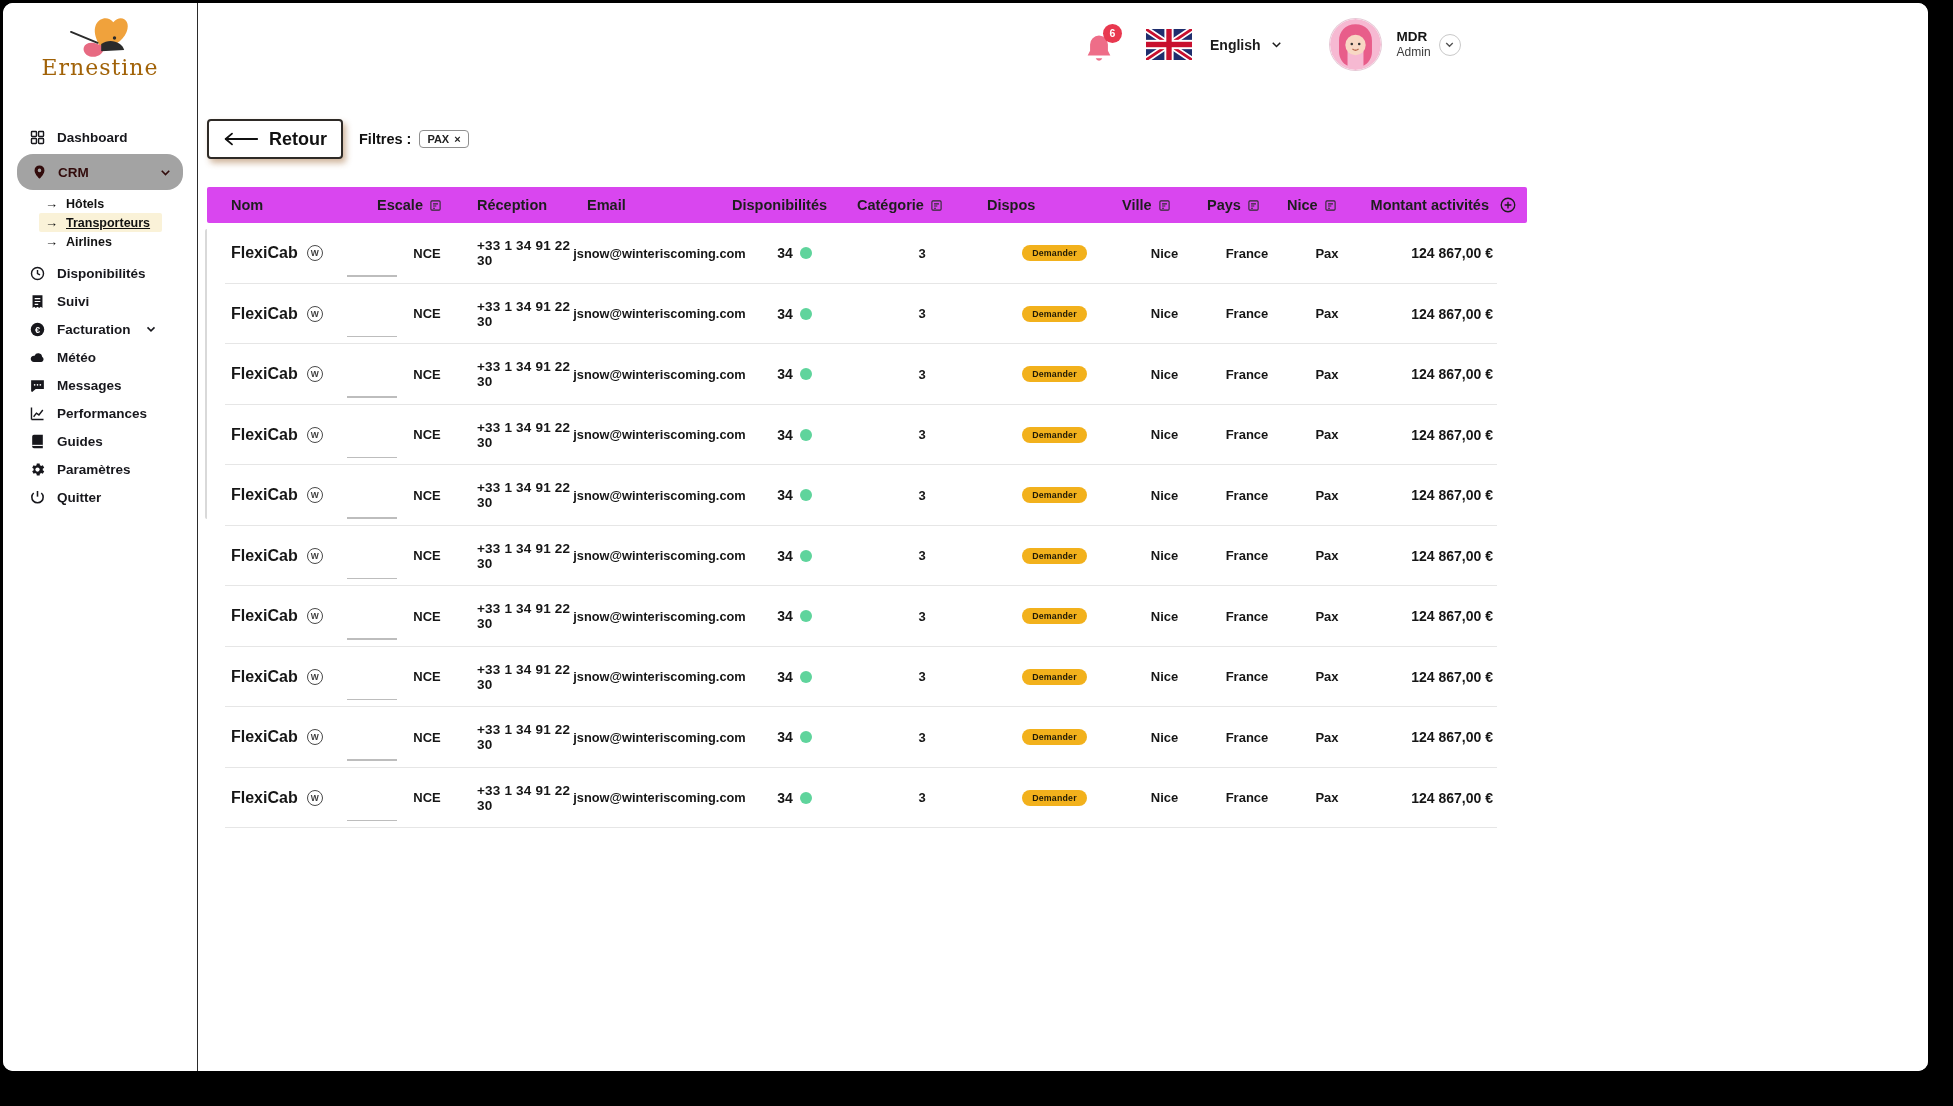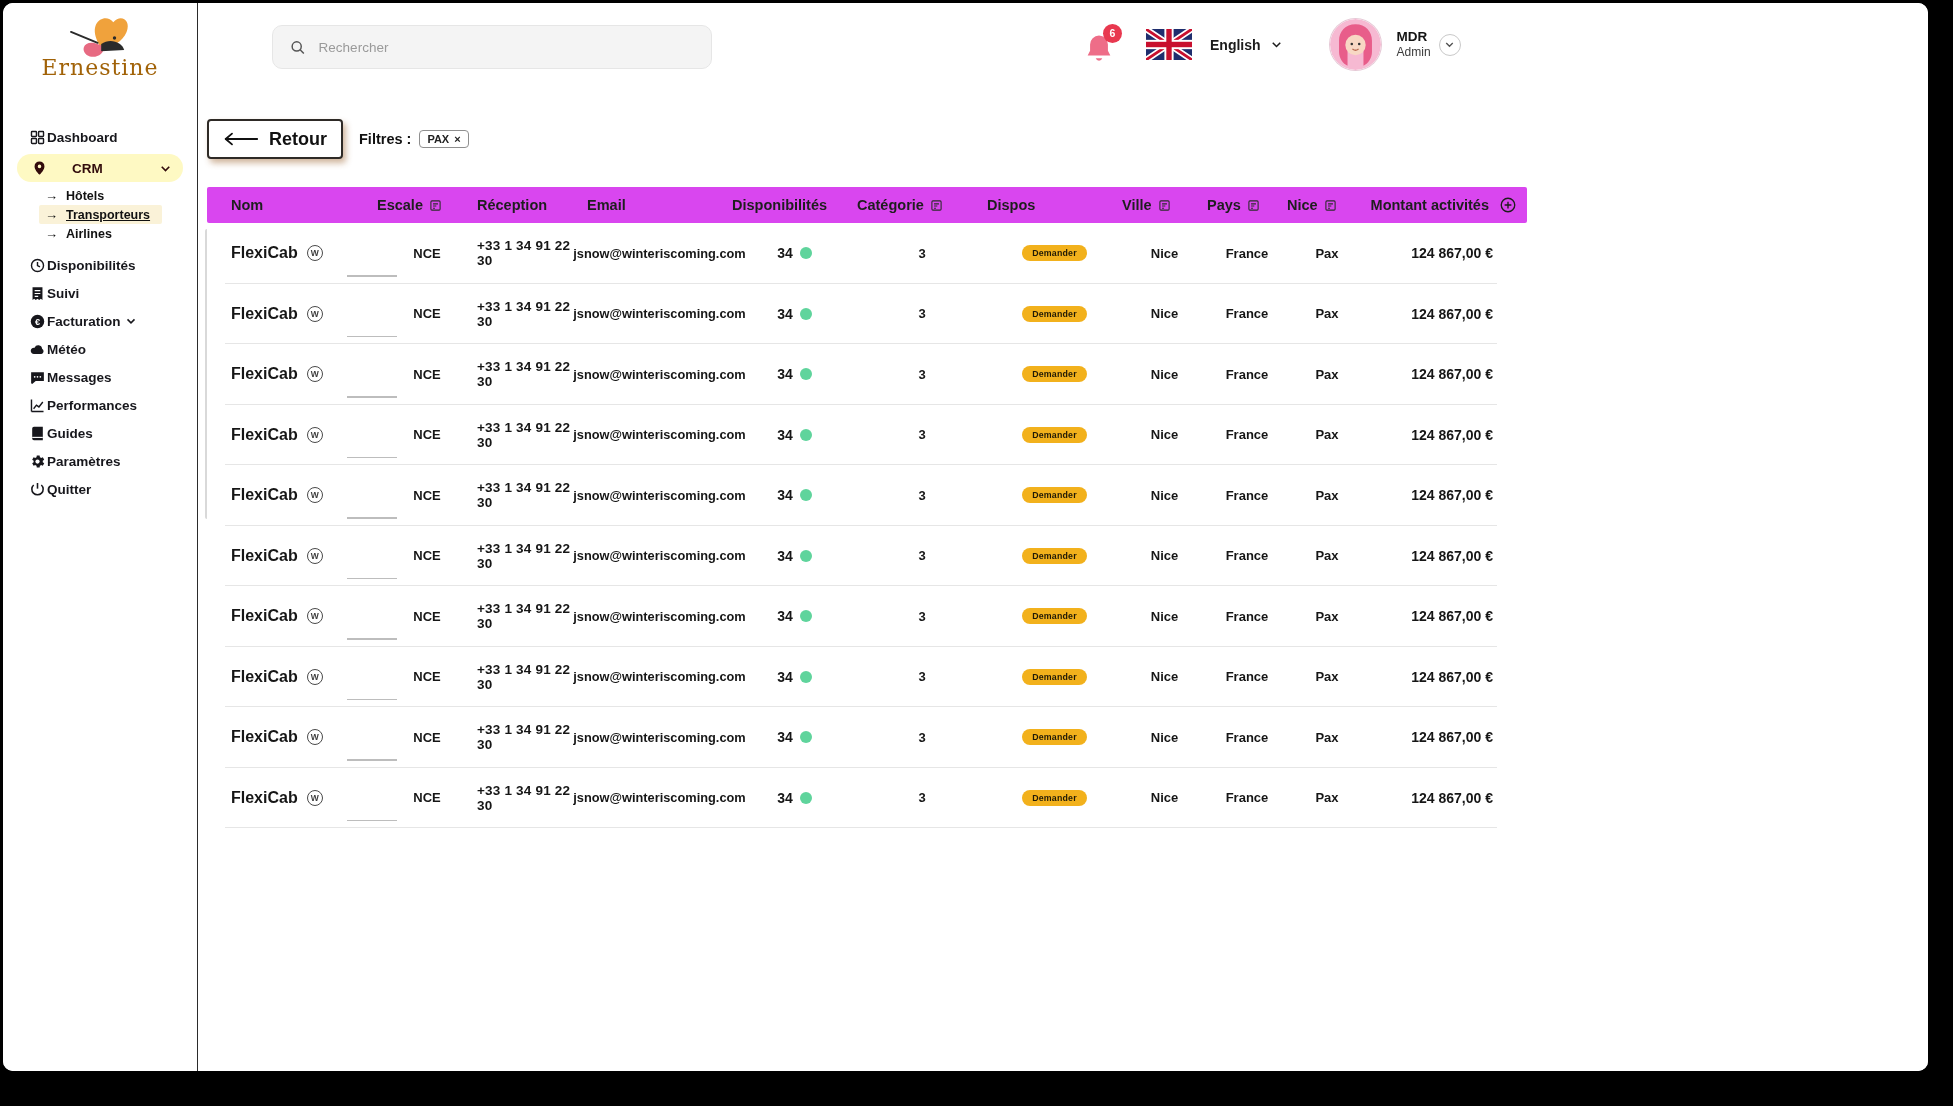--- a/index.html
+++ b/index.html
@@ -4,24 +4,24 @@
 <style>
   * { margin:0; padding:0; box-sizing:border-box; }
   html,body { width:1953px; height:1106px; background:#000; font-family:"Liberation Sans","DejaVu Sans",sans-serif; color:#141414; }
   .window { position:absolute; left:3px; top:3px; width:1925px; height:1068px; background:#fff; border-radius:10px; overflow:hidden; display:flex; }
 
   
   .sidebar { width:195px; min-width:195px; border-right:1px solid #2b2b2b; background:#fff; }
   .brand { display:flex; flex-direction:column; align-items:center; padding-top:6px; height:104px; }
   .brand-text { font-family:"DejaVu Serif",serif; font-size:22px; letter-spacing:1px; color:#a16207; margin-top:-16px; }
   .nav { padding-top:16px; }
-  .nav-item { display:flex; align-items:center; gap:1px; height:28px; padding:0 12px 0 26px; font-size:13.5px; font-weight:600; color:#17171c; cursor:pointer; }
+  .nav-item { display:flex; align-items:center; gap:11px; height:28px; padding:0 12px 0 26px; font-size:13.5px; font-weight:600; color:#17171c; cursor:pointer; }
   .nav-item .icon, .crm-pill .icon { width:17px; height:17px; display:inline-flex; flex:0 0 17px; }
   .icon svg { width:100%; height:100%; }
-  .crm-pill { margin:3px 14px 4px 14px; background:#fef9c3; border-radius:16px; height:28px; display:flex; align-items:center; gap:24px; padding:0 10px 0 14px; font-size:13.5px; font-weight:700; color:#320c0c; cursor:pointer; }
+  .crm-pill { margin:3px 14px 4px 14px; background:#a3a3a3; border-radius:16px; height:36px; display:flex; align-items:center; gap:10px; padding:0 10px 0 14px; font-size:13.5px; font-weight:700; color:#320c0c; cursor:pointer; }
   .crm-pill .chev { margin-left:auto; width:15px; height:15px; display:inline-flex; }
   .sub-item { display:flex; align-items:center; gap:8px; height:19px; margin-left:36px; padding:0 12px 0 6px; font-size:12.5px; font-weight:600; color:#111; width:fit-content; cursor:pointer; }
   .sub-item .arrow { font-size:13px; font-weight:400; }
   .sub-item.active { background:#faf2d8; border-radius:2px; }
   .sub-item.active .sub-label { text-decoration:underline; }
   .chev-inline { width:14px; height:14px; display:inline-flex; margin-left:2px; }
 
   
   .main { flex:1; position:relative; background:#fff; }
 
@@ -241,29 +241,20 @@
             </svg>
         </span>
         <span>Quitter</span>
       </div>
     </nav>
   </aside>
 
   <div class="main">
 
     <div class="topbar">
-      <div class="global-search">
-        <span class="icon">
-          <svg viewBox="0 0 24 24" fill="none" stroke="currentColor" stroke-width="2">
-              <circle cx="10.5" cy="10.5" r="6.2"></circle>
-              <path d="M15.2 15.2l5 5"></path>
-            </svg>
-        </span>
-        <input type="text" placeholder="Rechercher" style="">
-      </div>
 
       <div class="user-cluster">
         <div class="bell-wrap">
           <svg viewBox="0 0 24 24" fill="#ee6d88">
               <path d="M12 2.5a6.3 6.3 0 0 0-6.3 6.3v4.4L4 16.5h16l-1.7-3.3V8.8A6.3 6.3 0 0 0 12 2.5z"></path>
               <path d="M9.7 18.5a2.4 2.4 0 0 0 4.6 0z"></path>
             </svg>
           <span class="bell-badge">6</span>
         </div>
 

